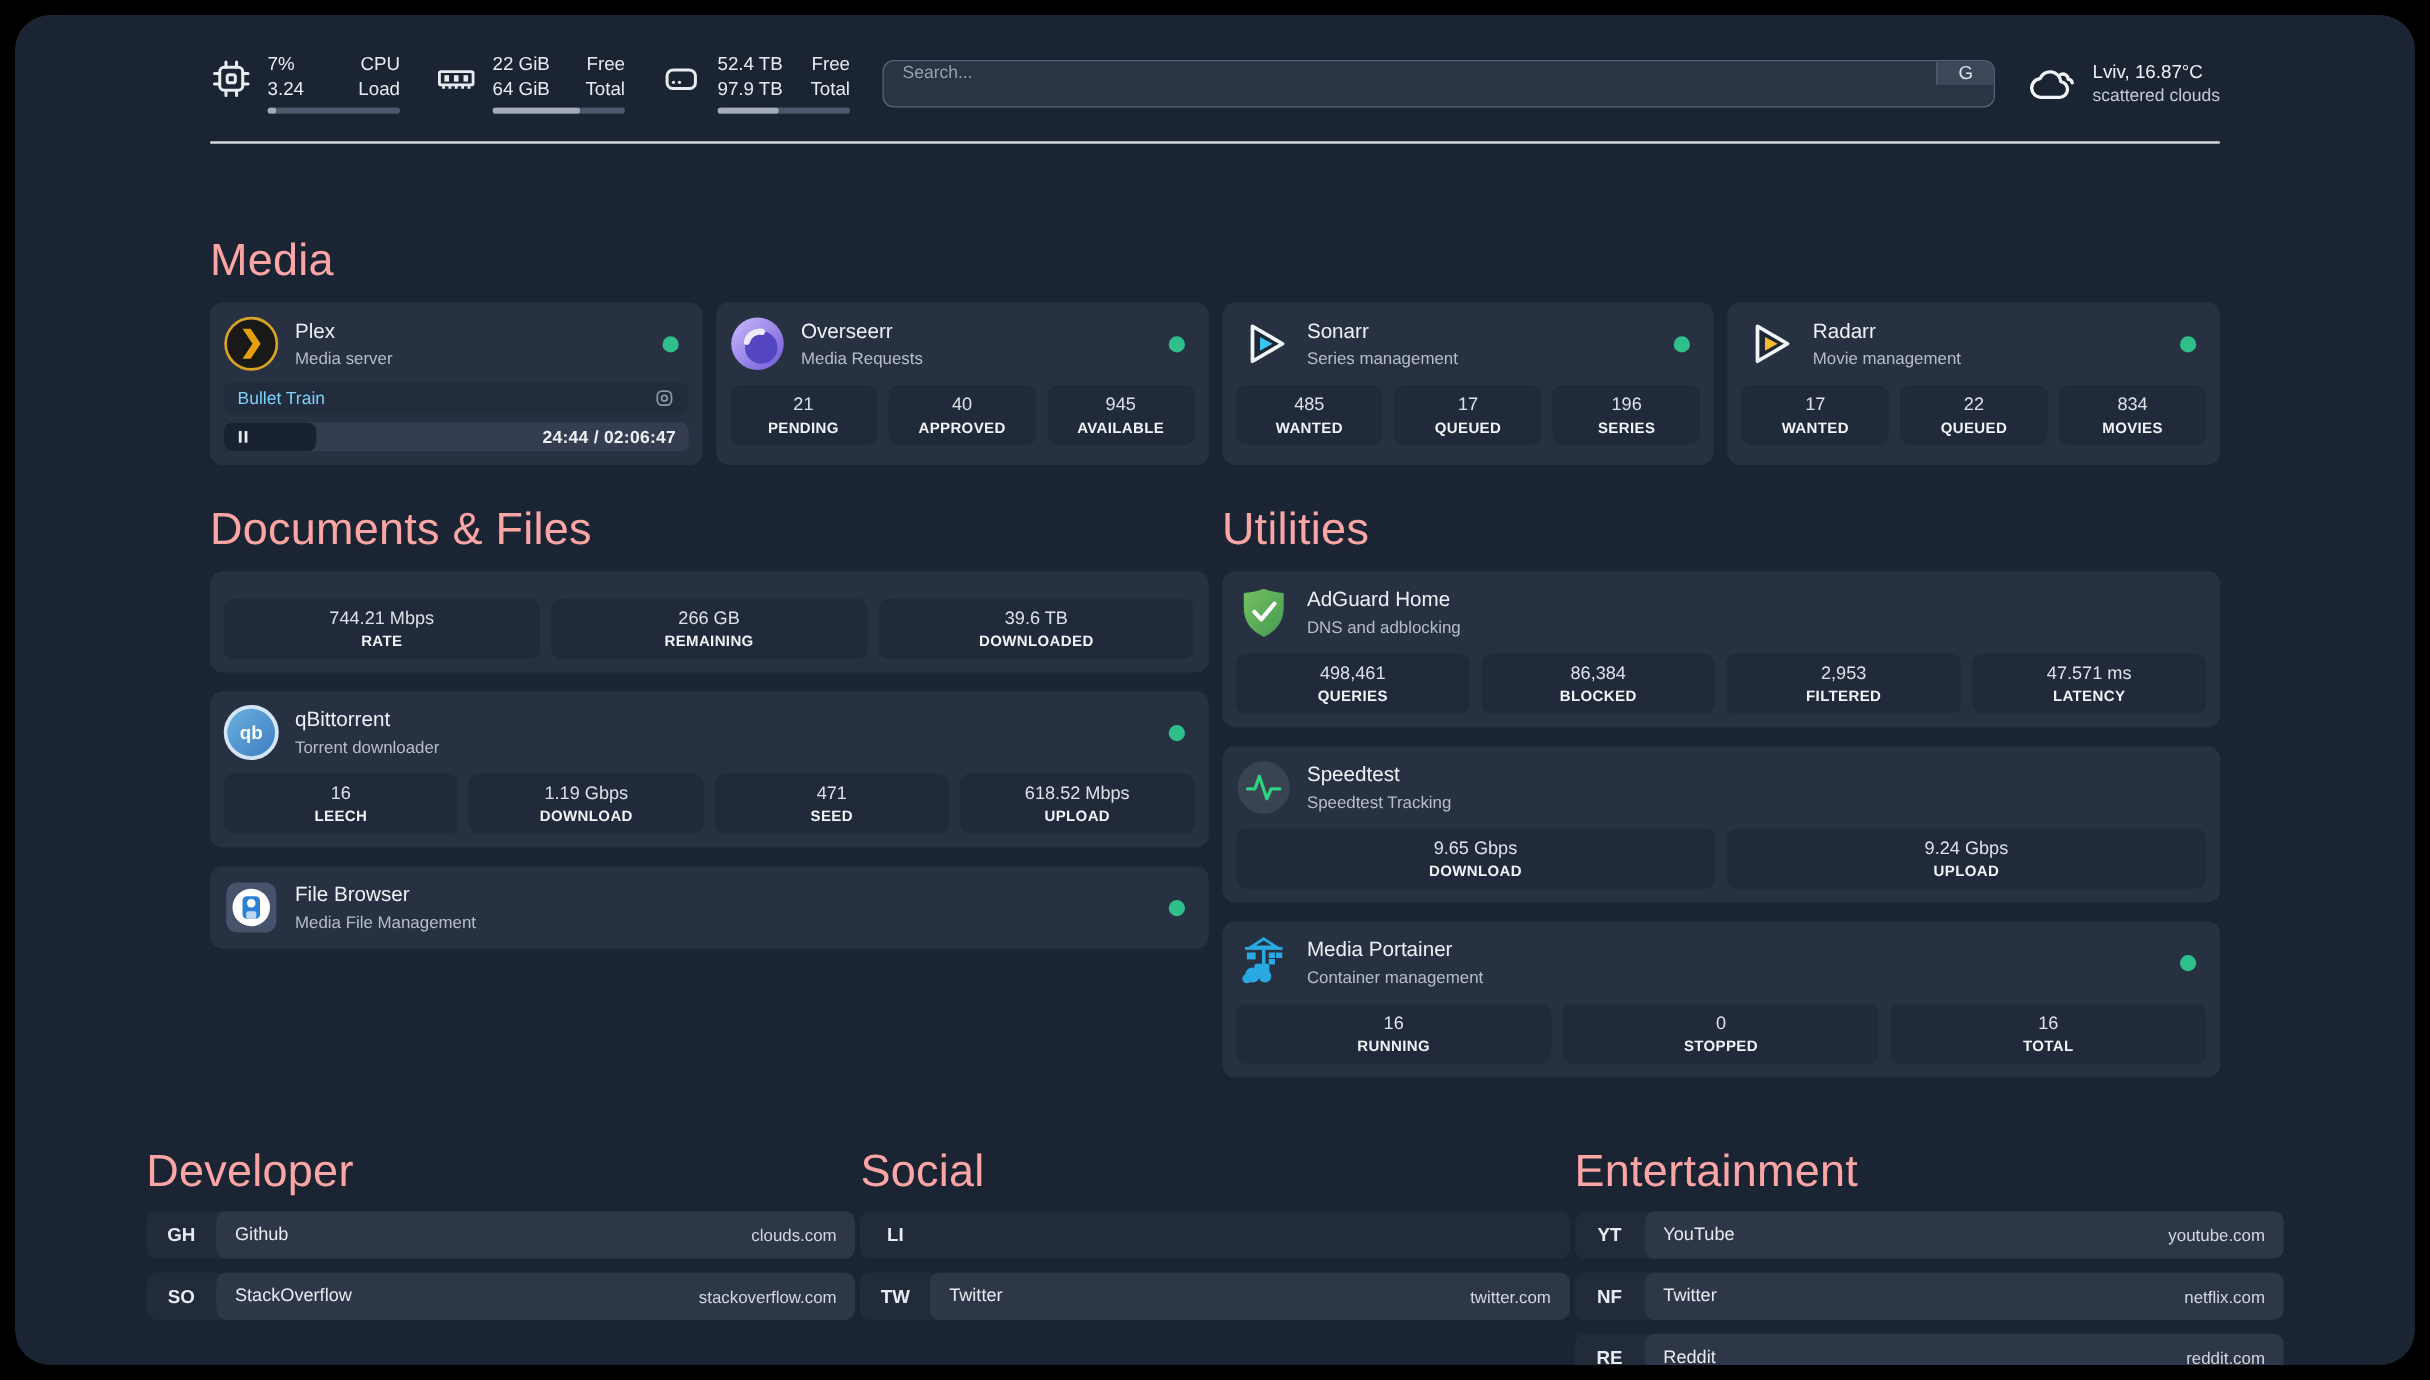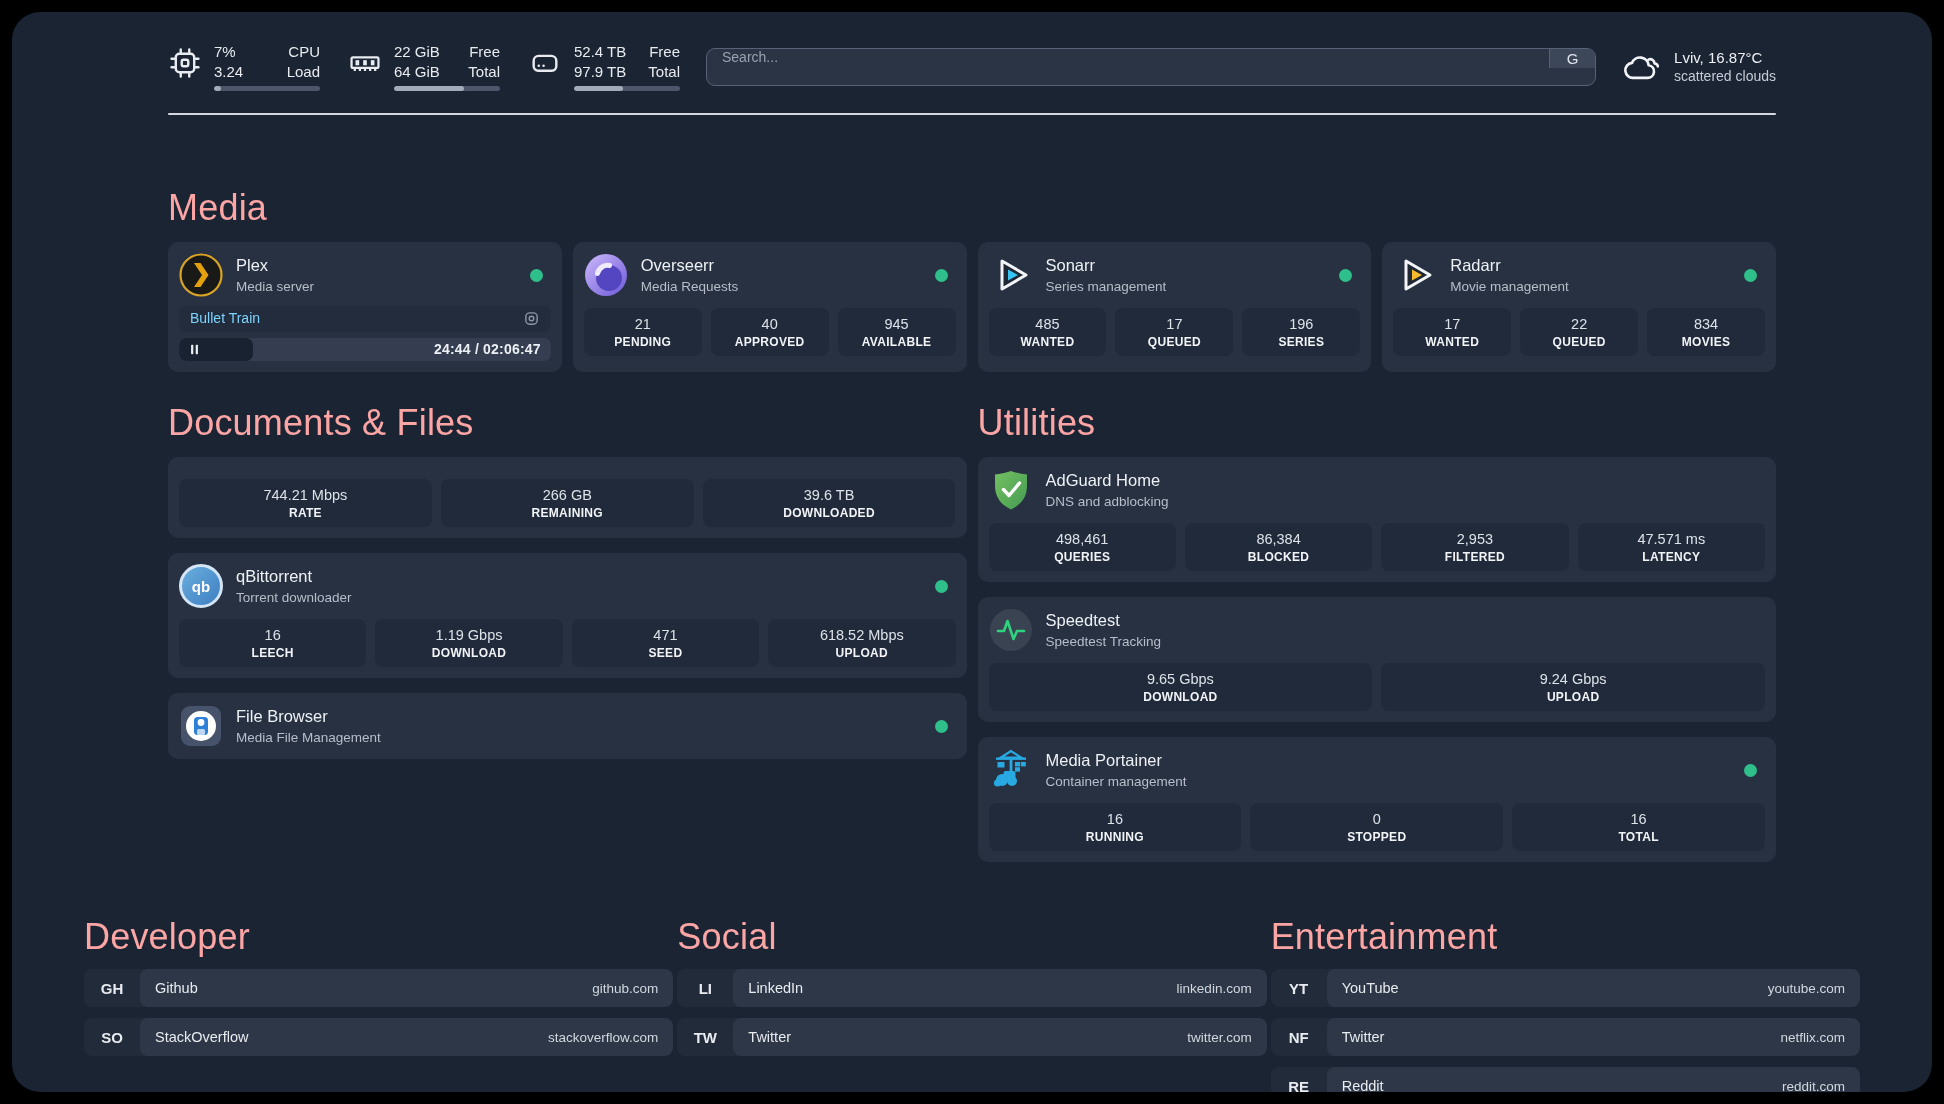--- a/index.html
+++ b/index.html
@@ -68,21 +68,21 @@
     display:flex; justify-content:space-between; align-items:flex-start; font-size:14px; color:#7dd3fc; height:26px;
   }
   .np-icon { width:17px; height:17px; color:#8d96a5; }
   .np-icon svg { width:100%; height:100%; }
   .np-bar { margin-top:6px; position:relative; height:23px; background:#343e50; border-radius:7px; overflow:hidden; }
   .np-fill { position:absolute; left:0; top:0; bottom:0; background:#192230; border-radius:7px; }
   .np-pause { position:absolute; left:8px; top:4px; width:15px; height:15px; }
   .np-pause svg { width:100%; height:100%; }
   .np-time { position:absolute; right:10px; top:3px; font-size:14px; font-weight:600; color:#eceff3; letter-spacing:.2px; }
   
-  .bookmarks { display:grid; grid-template-columns:repeat(3,1fr); gap:4px; margin:54px 72px 0; align-items:start; }
+  .bookmarks { display:grid; grid-template-columns:repeat(3,1fr); gap:4px; margin:54px 105px 0; align-items:start; }
   .bm-col .section-title { margin-bottom:5px; }
   .bm-row {
     height:38px; display:flex; border-radius:8px; overflow:hidden;
     background:#212b3a; margin-top:11px; cursor:pointer;
   }
   .bm-abbr { width:56px; display:flex; align-items:center; justify-content:center; font-size:15px; font-weight:600; color:#e8ebef; flex:none; }
   .bm-main { flex:1; background:#2d3747; border-radius:8px; display:flex; align-items:center; justify-content:space-between; padding:0 15px; }
   .bm-name { font-size:14.5px; color:#e8ebef; }
   .bm-url { font-size:13.5px; color:#d2d7df; }
   
@@ -530,40 +530,36 @@
     </div>
   </div>
 
   <div class="bookmarks">
     <div class="bm-col">
       <div class="section-title">Developer</div>
       <div class="bm-row">
         <span class="bm-abbr">GH</span>
         <span class="bm-main">
           <span class="bm-name">Github</span>
-          <span class="bm-url">github.com</span>
+          <span class="bm-url">clouds.com</span>
         </span>
       </div>
       <div class="bm-row">
         <span class="bm-abbr">SO</span>
         <span class="bm-main">
           <span class="bm-name">StackOverflow</span>
           <span class="bm-url">stackoverflow.com</span>
         </span>
       </div>
     </div>
 
     <div class="bm-col">
       <div class="section-title">Social</div>
       <div class="bm-row">
         <span class="bm-abbr">LI</span>
-        <span class="bm-main">
-          <span class="bm-name">LinkedIn</span>
-          <span class="bm-url">linkedin.com</span>
-        </span>
       </div>
       <div class="bm-row">
         <span class="bm-abbr">TW</span>
         <span class="bm-main">
           <span class="bm-name">Twitter</span>
           <span class="bm-url">twitter.com</span>
         </span>
       </div>
     </div>
 

